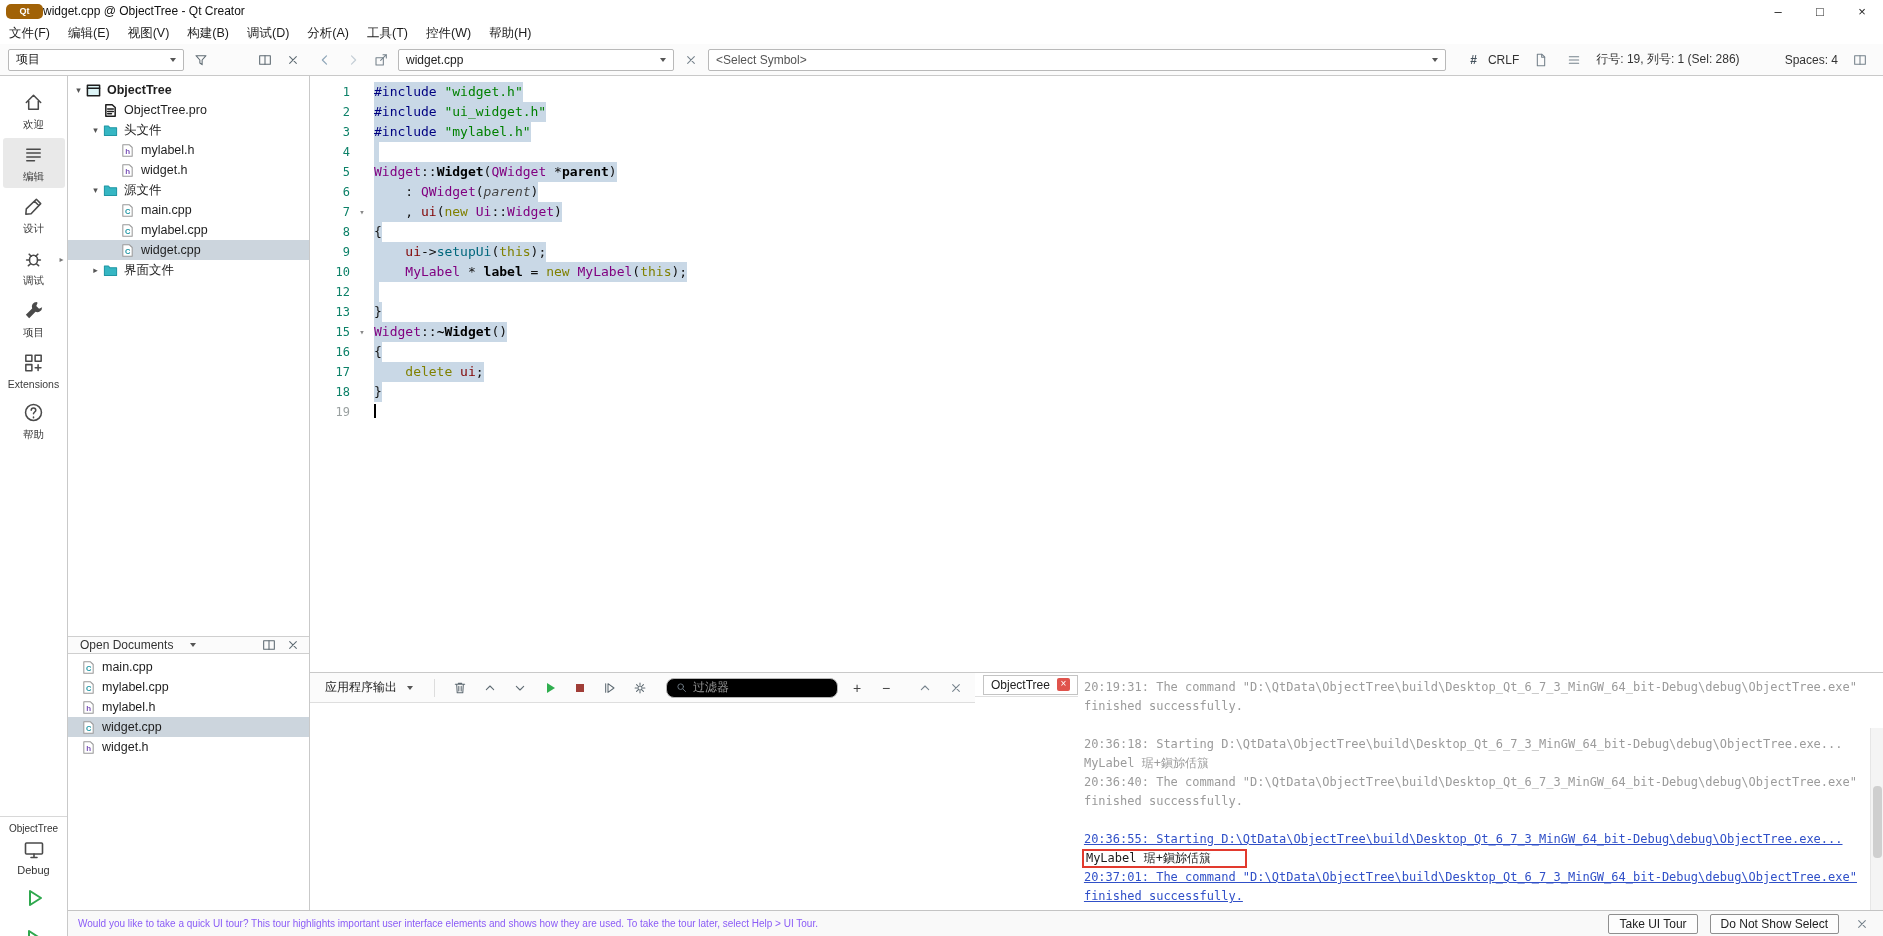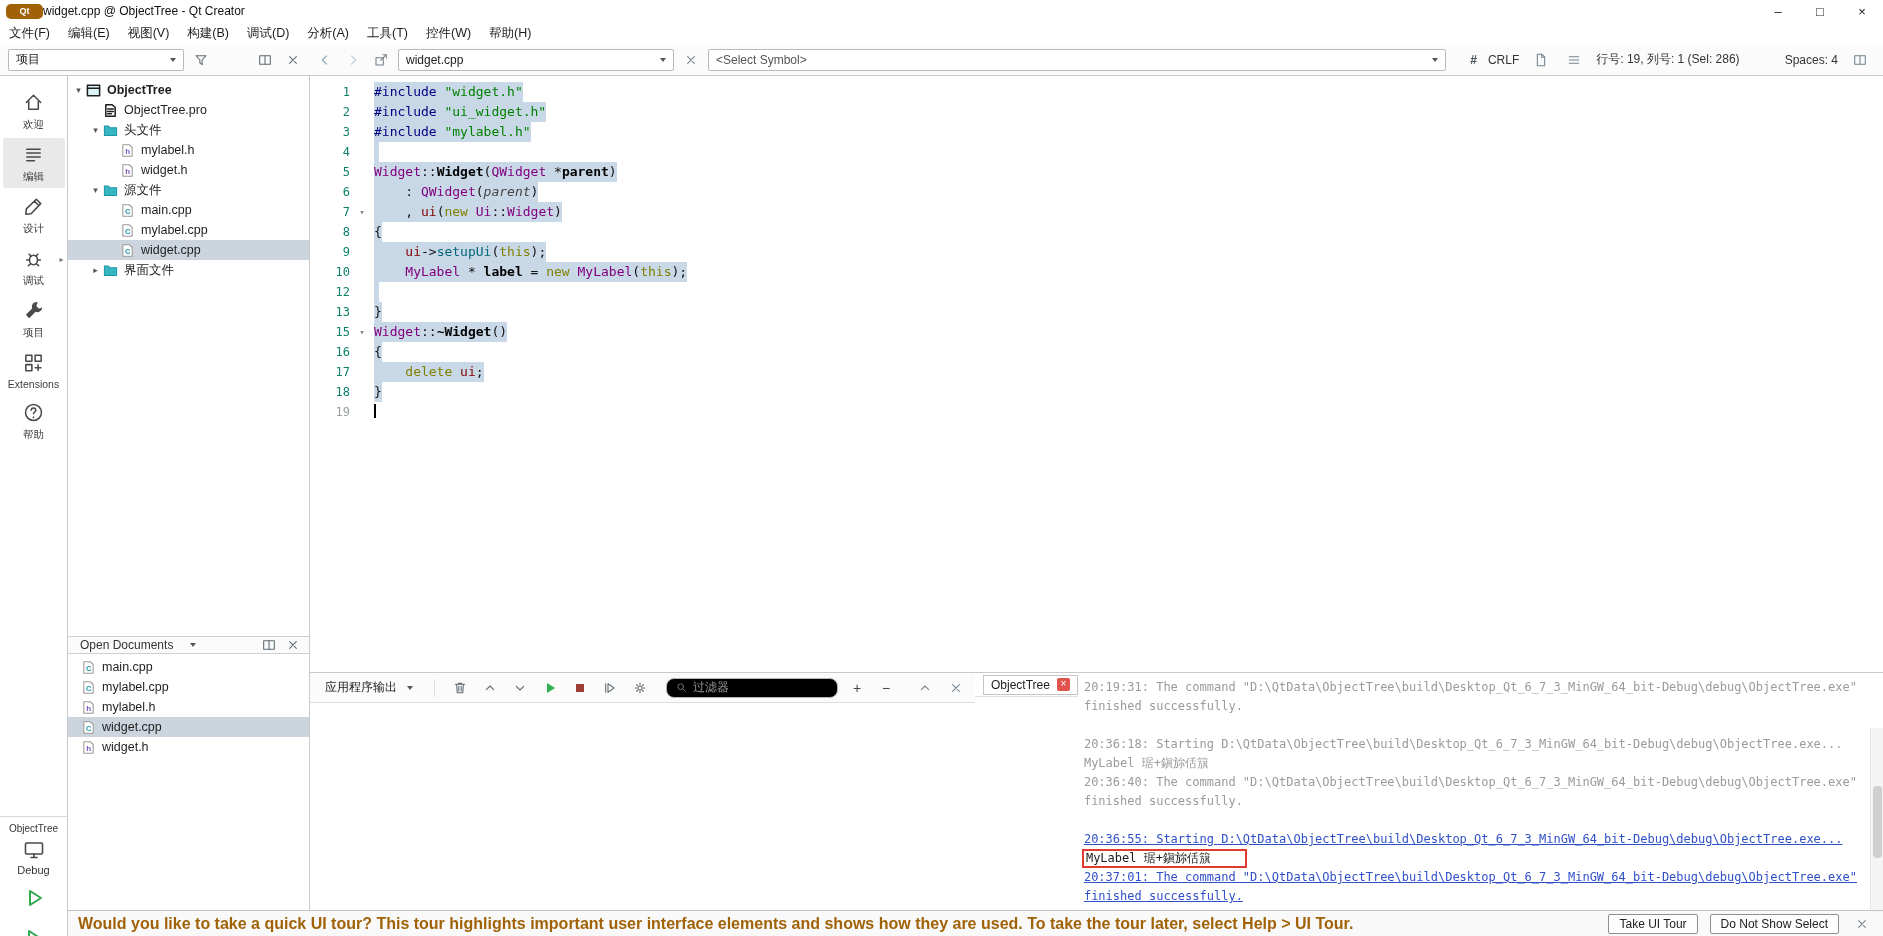--- a/index.html
+++ b/index.html
@@ -119,21 +119,21 @@
   .out-dim { color:#9b9b9b; }
   .out-link { color:#3050c8; text-decoration:underline; }
   .out-app { color:#1b1b1b; }
   .out-boxed { display:inline-block; border:2px solid #e23a2e; padding:0 34px 0 2px; margin-left:-2px; line-height:15px; }
   .out-scroll { position:absolute; top:55px; right:0; bottom:0; width:13px; background:#f4f4f4; border-left:1px solid #e6e6e6; }
   .out-scroll .thumb { position:absolute; left:2px; width:9px; top:58px; height:72px; background:#cfcfcf; border-radius:4px; }
 
   
   .infobar { height:26px; flex:none; border-top:1px solid #c4c4c4; background:#f9f9f9; display:flex;
              align-items:center; padding:0 10px; gap:12px; }
-  .info-text { flex:1; font-size:16px; color:#a16207; white-space:nowrap; overflow:hidden;font-weight:bold; }
+  .info-text { flex:1; font-size:10px; color:#8b5cf6; white-space:nowrap; overflow:hidden; }
   .info-btn { border:1px solid #8f8f8f; border-radius:2px; background:#fdfdfd; padding:2px 10px;
               font-size:12px; color:#222; white-space:nowrap; }
 </style>
 </head>
 <body>
 
 <div class="app">
 
   <div class="titlebar">
     <div class="qt-badge">Qt</div>

